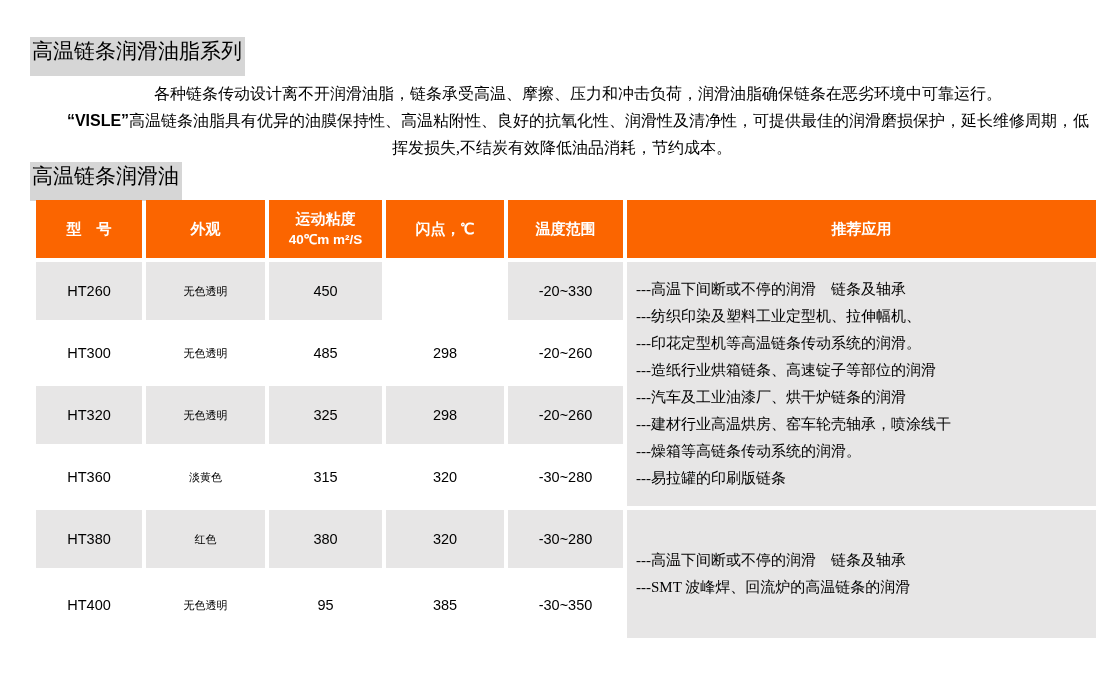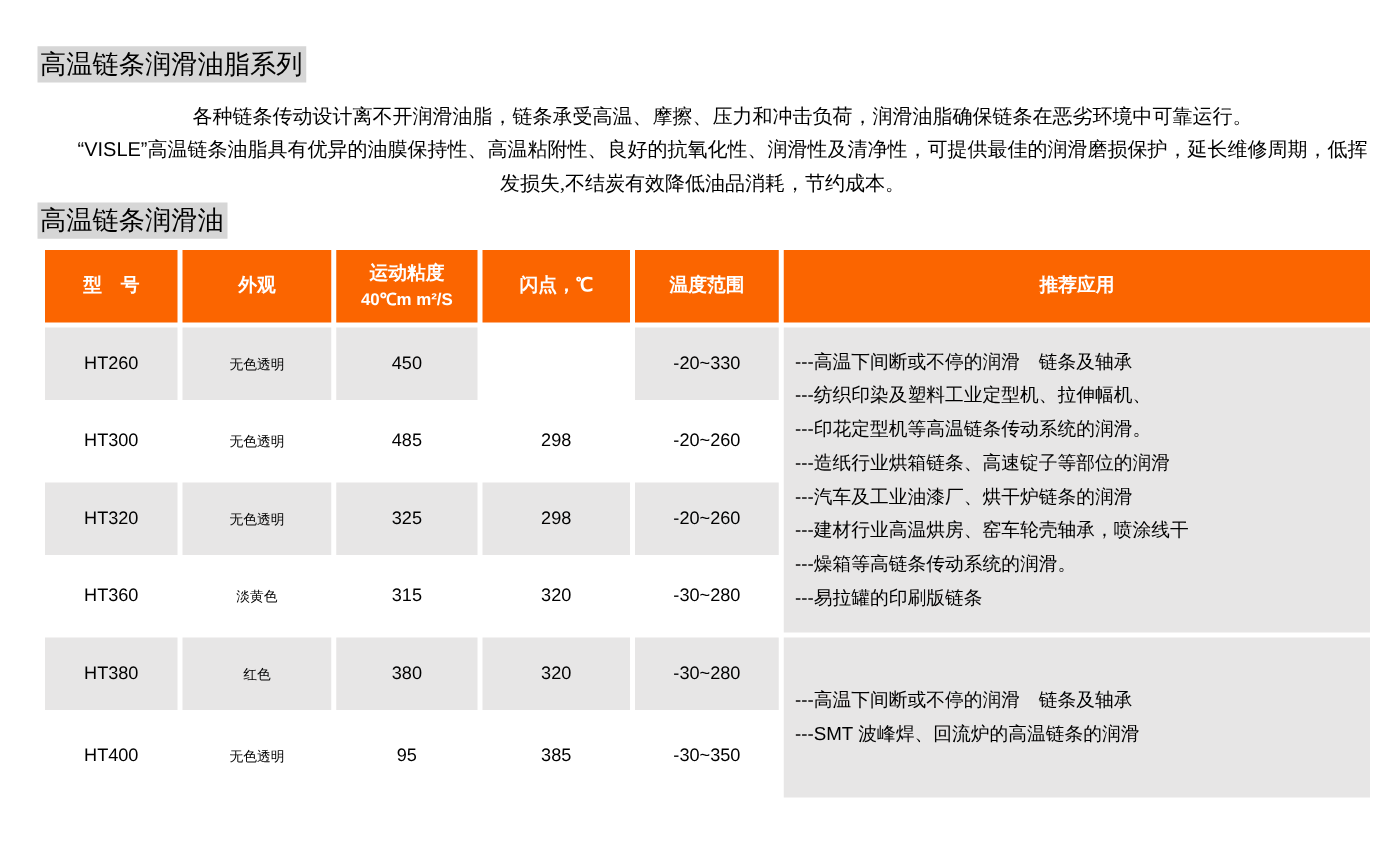--- a/index.html
+++ b/index.html
@@ -6,27 +6,27 @@
   body {
     width:1112px; height:676px; position:relative; overflow:hidden;
     background:#ffffff; color:#000;
     font-family:"Liberation Serif", serif;
   }
   .heading {
     position:absolute; left:30px;
     font-family:"Liberation Serif", serif;
     font-size:21px; font-weight:400; color:#000; margin:0;
   }
-  .heading .hl { background:#D6D6D6; padding:2px 3px 3px 2px; }
+  .heading .hl { background:#D6D6D6; padding:2px 3px 13px 2px; }
   .intro {
     position:absolute; left:30px; top:80px; width:1064px;
     font-size:16px; line-height:27px; color:#000;
   }
   .intro p { margin:0; text-indent:2em;text-align:center; }
-  .brand { font-family:"Liberation Sans", sans-serif; font-weight:400; }
+  .brand { font-family:"Liberation Sans", sans-serif; font-weight:700; }
 
   .tbl {
     position:absolute; left:36px; top:200px;
     display:grid;
     grid-template-columns:106px 119px 113px 118px 115px 469px;
     grid-template-rows:58px 58px 58px 58px 58px 58px 66px;
     gap:4px;
   }
   .th {
     background:#FB6500; color:#ffffff;
@@ -39,21 +39,21 @@
   .td {
     display:flex; align-items:center; justify-content:center;
     font-family:"Liberation Sans", sans-serif; font-size:14.5px; color:#000;
   }
   .td.cjk { font-family:"Liberation Serif", serif; font-size:11px; }
   .shade { background:#E7E6E6; }
   .apps {
     background:#E7E6E6;
     display:flex; flex-direction:column; justify-content:center;
     padding:0 6px 0 9px;
-    font-family:Liberation Sans, sans-serif; font-size:15px; line-height:27px;
+    font-family:Liberation Serif, serif; font-size:15px; line-height:27px;
     color:#000;
   }
   .app-line { white-space:pre-wrap; }
 </style>
 </head>
 <body>
 
 <h2 class="heading" style="top:37px;"><span class="hl">高温链条润滑油脂系列</span></h2>
 
 <div class="intro">

